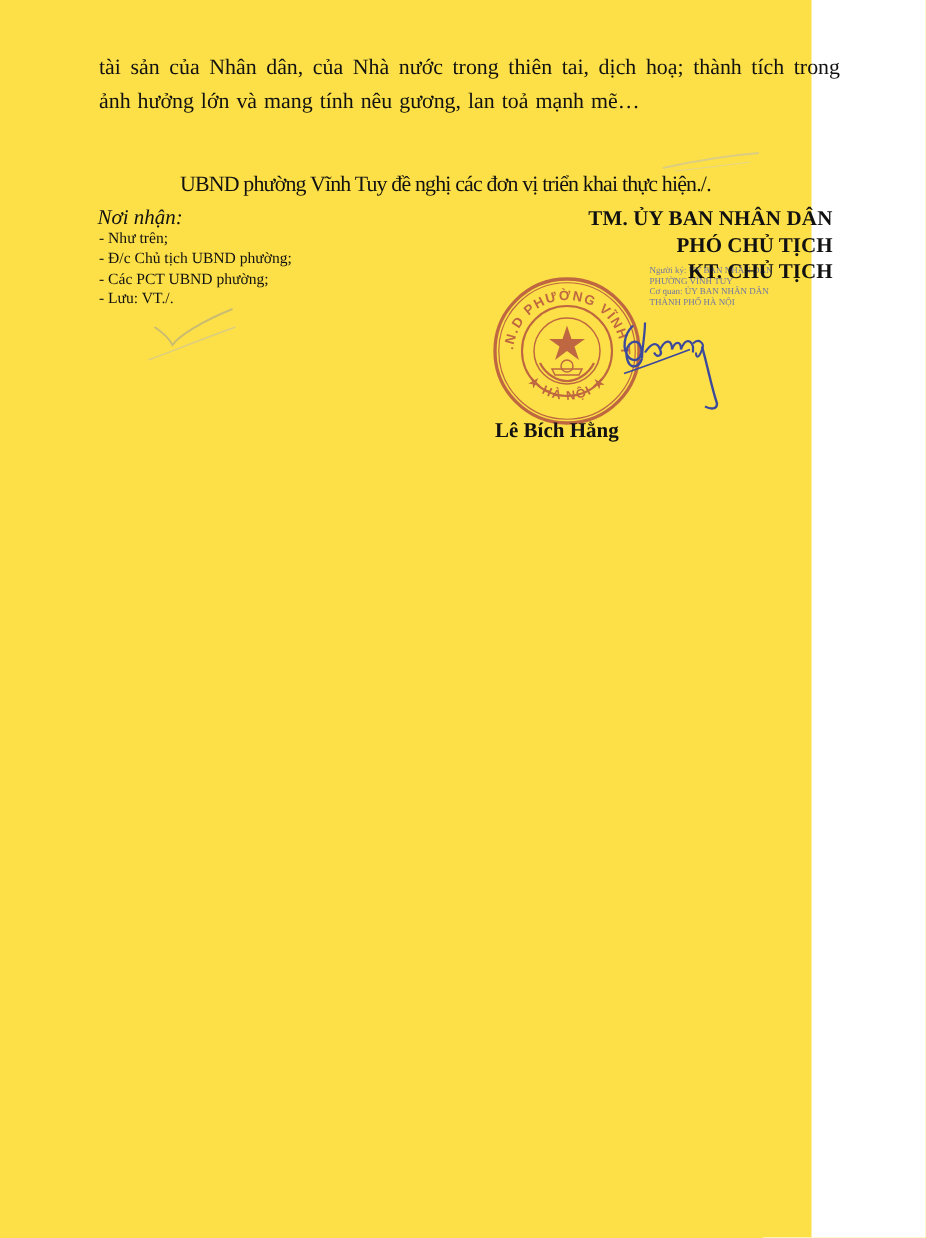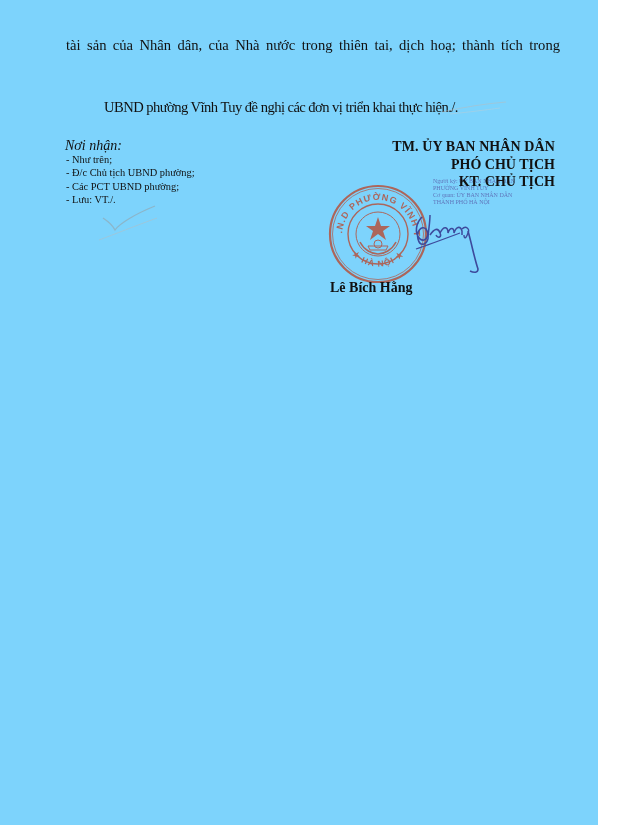--- a/index.html
+++ b/index.html
@@ -11,23 +11,23 @@
       width: 617px;
       height: 825px;
       position: relative;
       overflow: hidden;
       font-family: "Liberation Serif", "DejaVu Serif", serif;
       color: #111111;
     }
     .page {
       position: absolute;
       left: 0; top: 0;
-      width: 598px;
+      width: 541px;
       height: 825px;
-      background: #7dd3fc;
+      background: #fde047;
     }
     .body-para {
       position: absolute;
       left: 66px;
       top: 34px;
       width: 494px;
       font-size: 14.6px;
       line-height: 22.5px;
       text-align: justify;
       text-align-last: left;
@@ -44,21 +44,21 @@
       text-align-last: left;
     }
     .closing {
       position: absolute;
       left: 104px;
       top: 96px;
       font-size: 14.6px;
       line-height: 22px;
       letter-spacing: -0.55px;
       white-space: nowrap;
-      margin: 0;
+      margin: 16px;
     }
     .recipients {
       position: absolute;
       left: 65px;
       top: 139px;
       font-size: 10.4px;
       line-height: 13.2px;
     }
     .recipients .heading {
       font-weight: normal;
@@ -127,20 +127,21 @@
       opacity: 0.5;
     }
   </style>
 </head>
 <body>
 
 <div class="page">
 
   <div class="body-para">
     <span class="line">tài sản của Nhân dân, của Nhà nước trong thiên tai, dịch hoạ; thành tích trong</span>
+    <span class="line last">ảnh hưởng lớn và mang tính nêu gương, lan toả mạnh mẽ…</span>
   </div>
 
   <p class="closing">UBND phường Vĩnh Tuy đề nghị các đơn vị triển khai thực hiện./.</p>
 
   <svg class="scribble" style="left:440px;top:98px;" width="70" height="20" viewBox="0 0 70 20">
     <path d="M2 14 C 20 10, 40 6, 66 4" stroke="#bbbbbb" stroke-width="1.2" fill="none"></path>
     <path d="M10 16 C 30 14, 45 12, 60 10" stroke="#cccccc" stroke-width="0.8" fill="none"></path>
   </svg>
 
   <div class="recipients">

